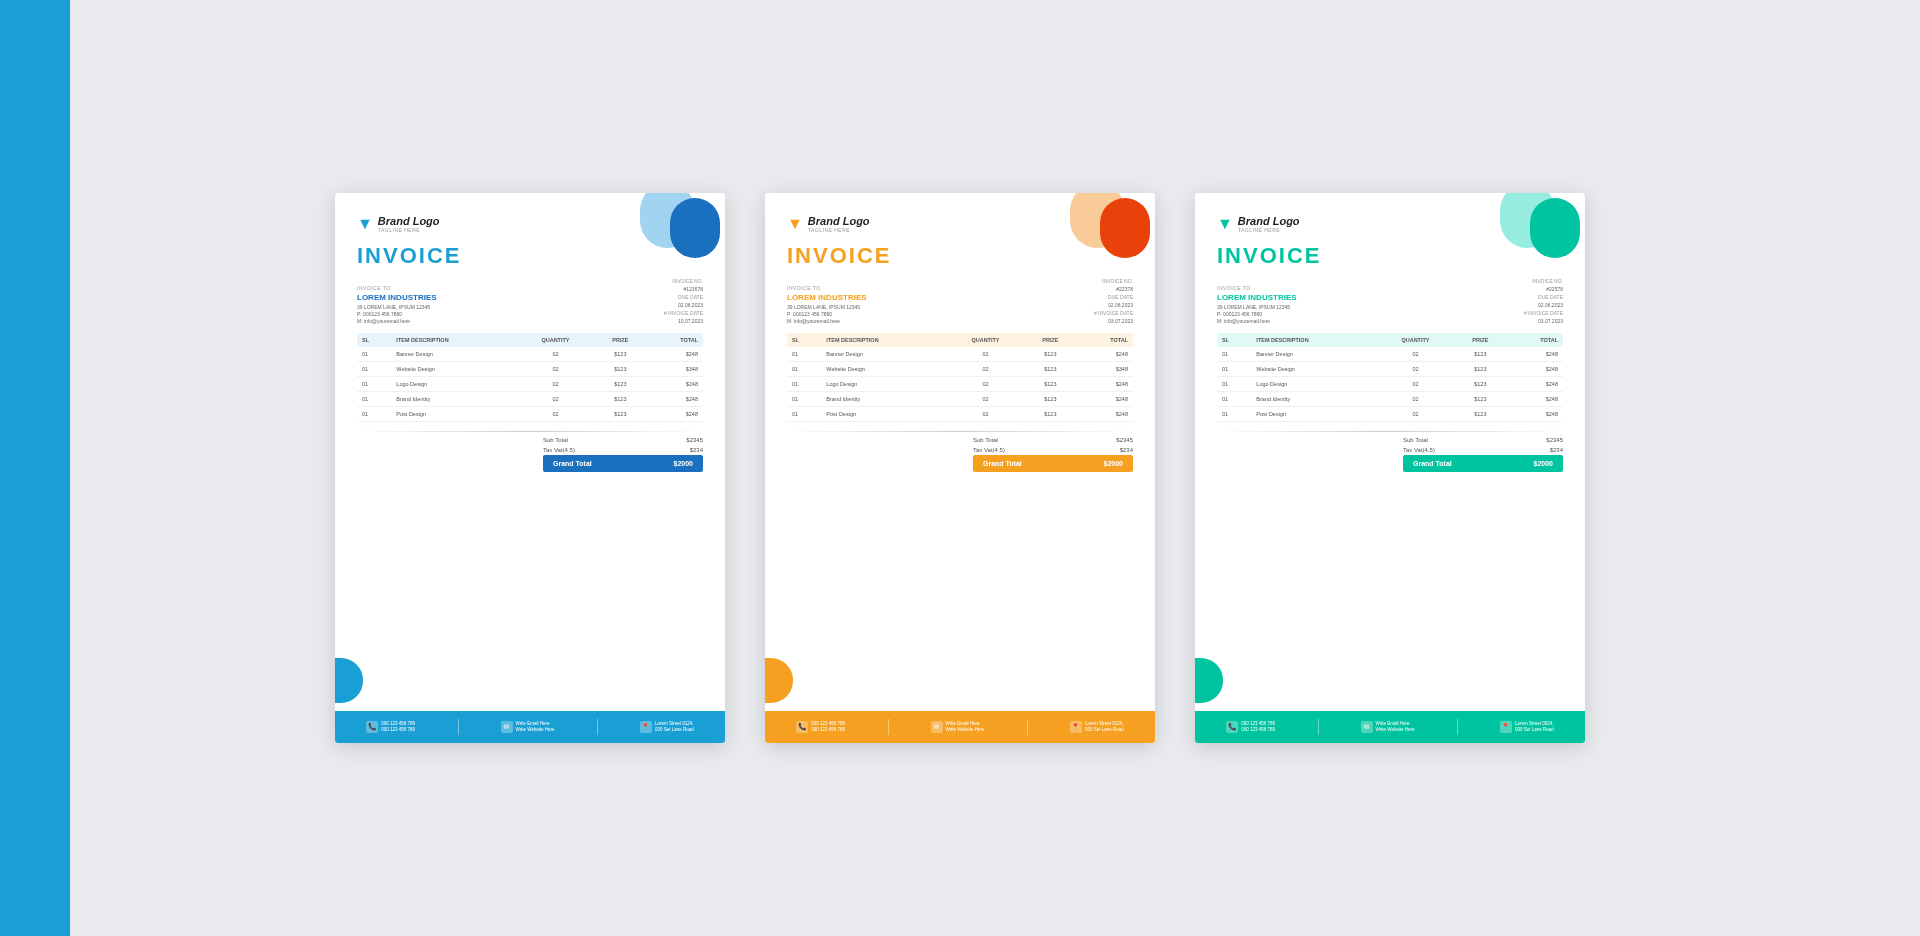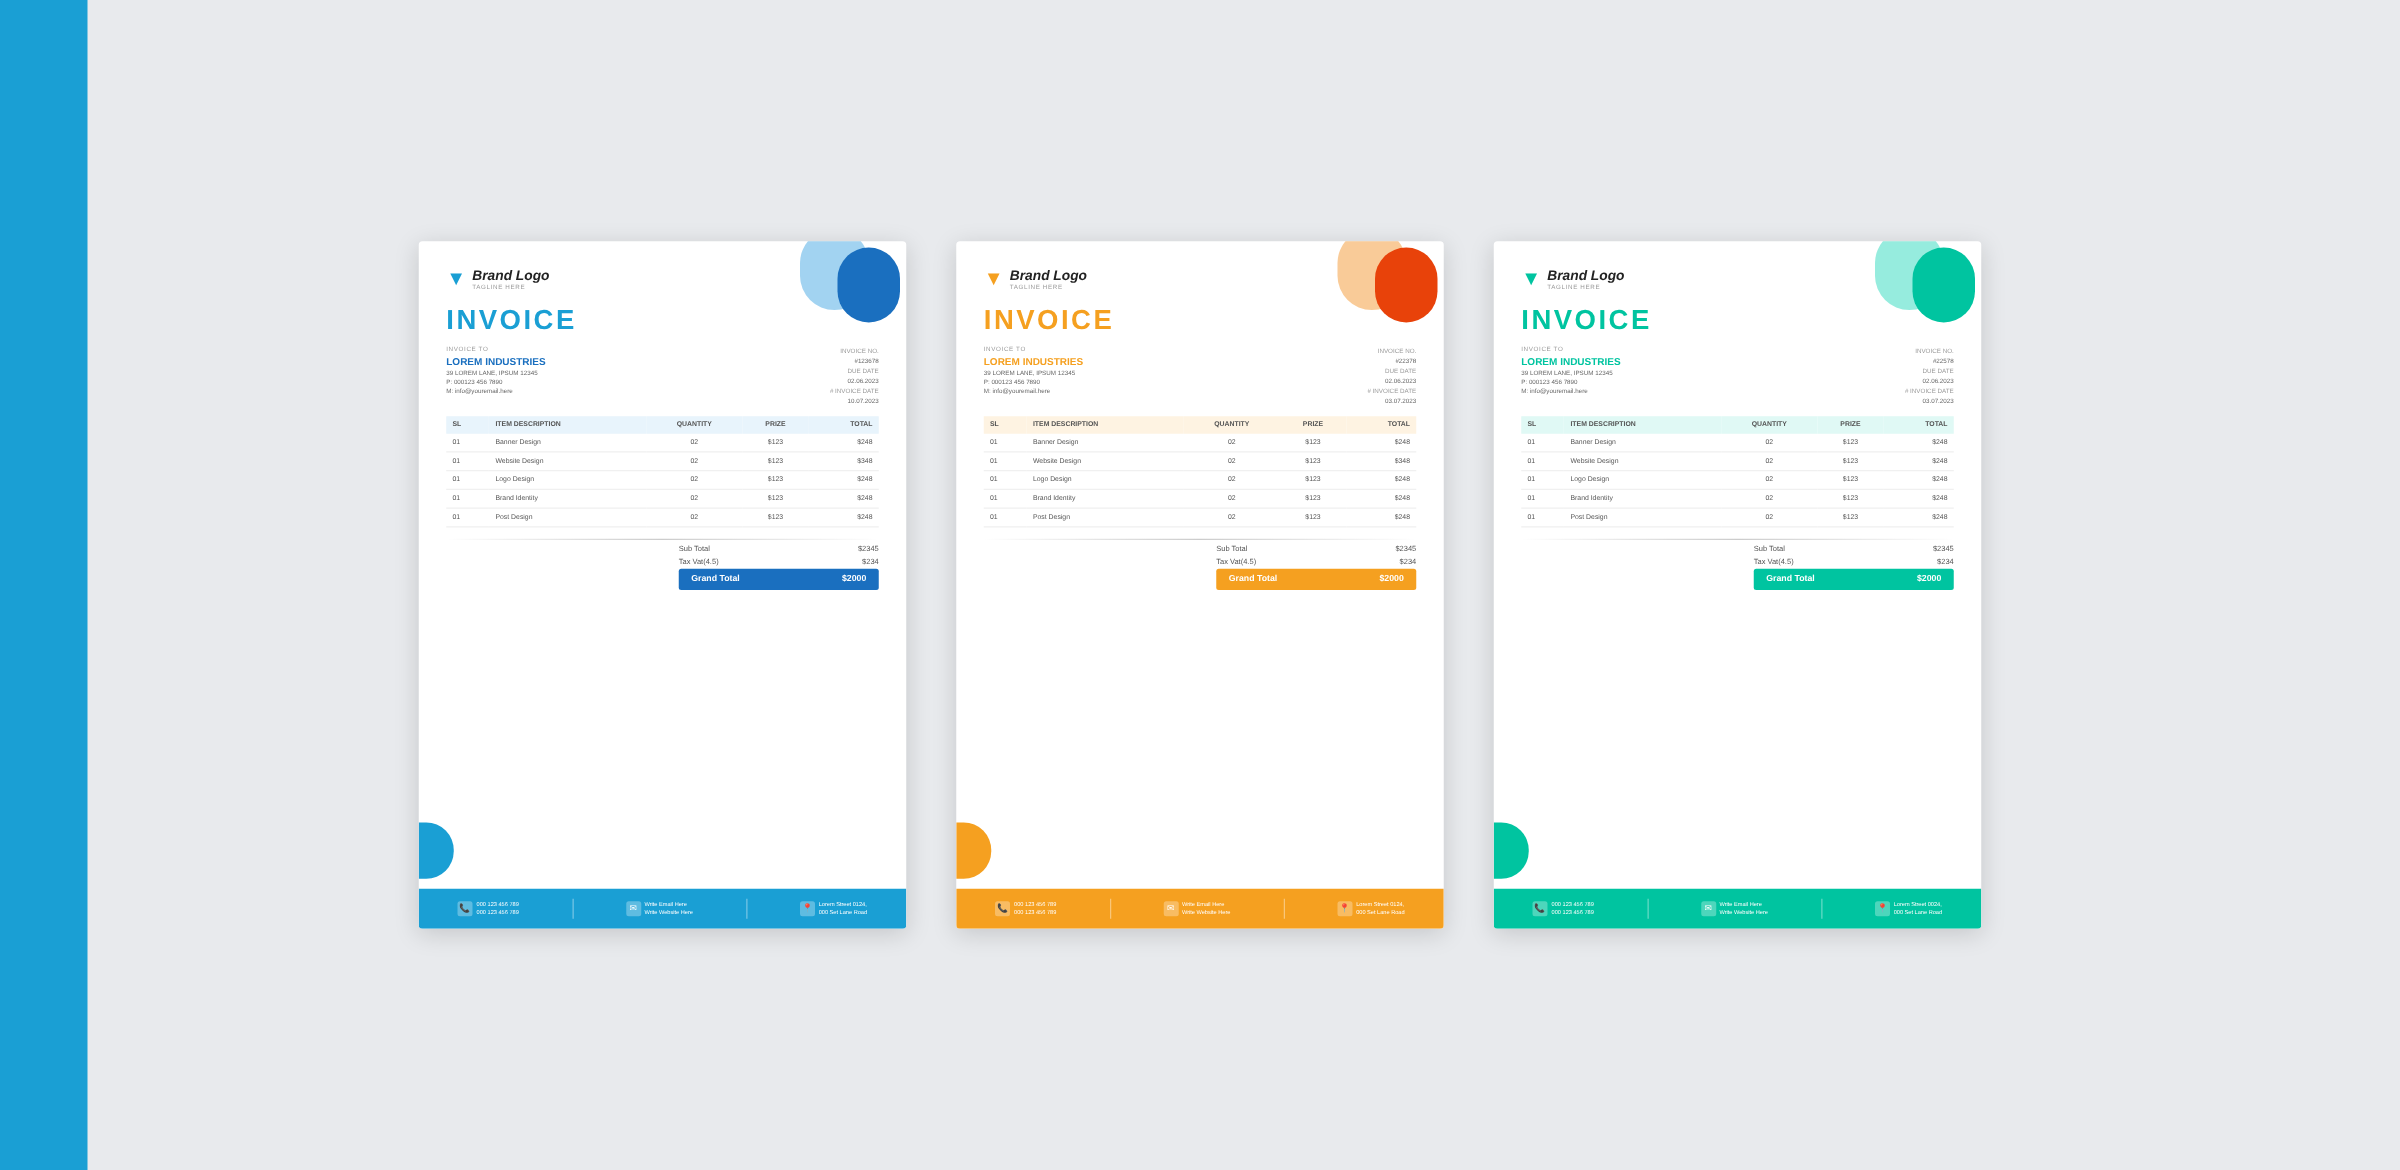--- a/index.html
+++ b/index.html
@@ -168,20 +168,21 @@
       text-align: left;
       margin: 4px 0 8px 0;
       letter-spacing: 2px;
     }
 
     
     .bill-section {
       display: flex;
       justify-content: space-between;
       margin-bottom: 8px;
+      align-items: flex-end;
     }
 
     .bill-left {
       flex: 1;
     }
 
     .bill-label {
       font-size: 5px;
       color: #999;
       text-transform: uppercase;

